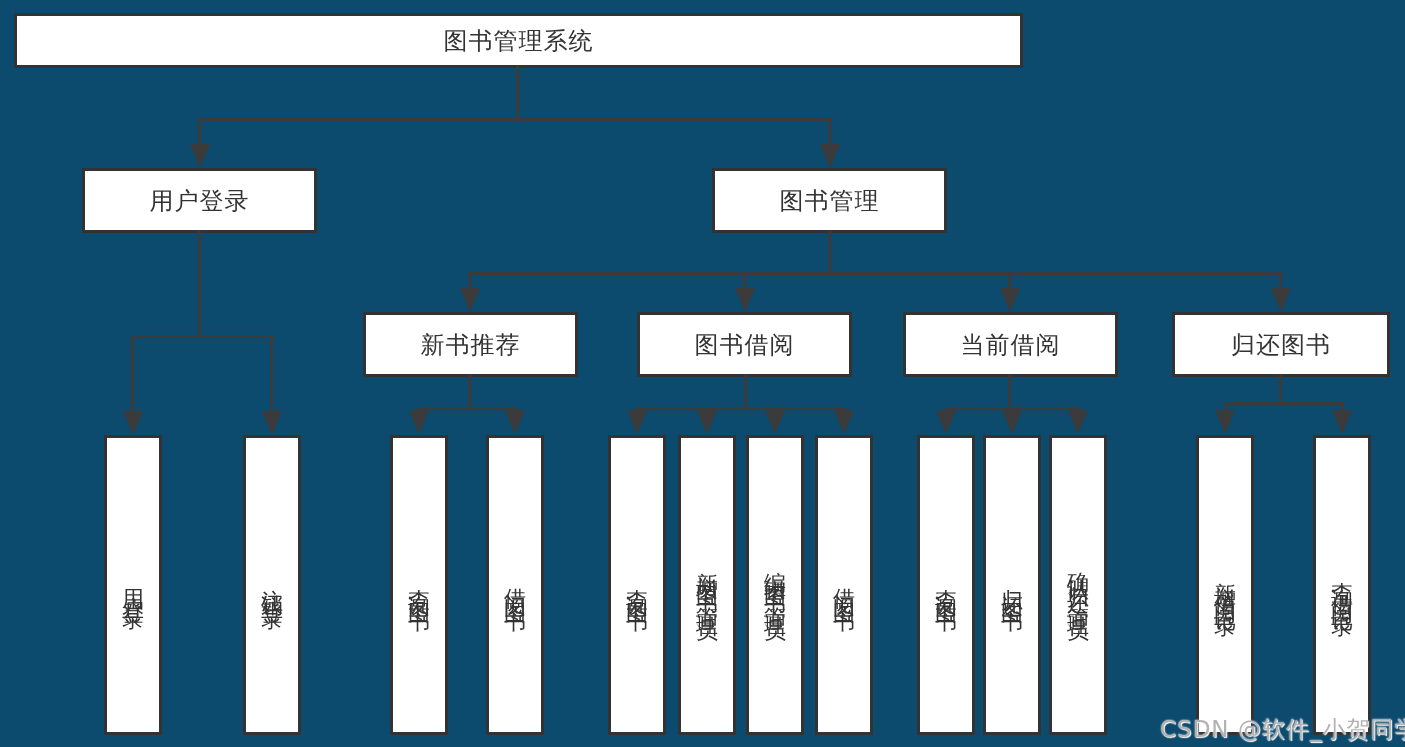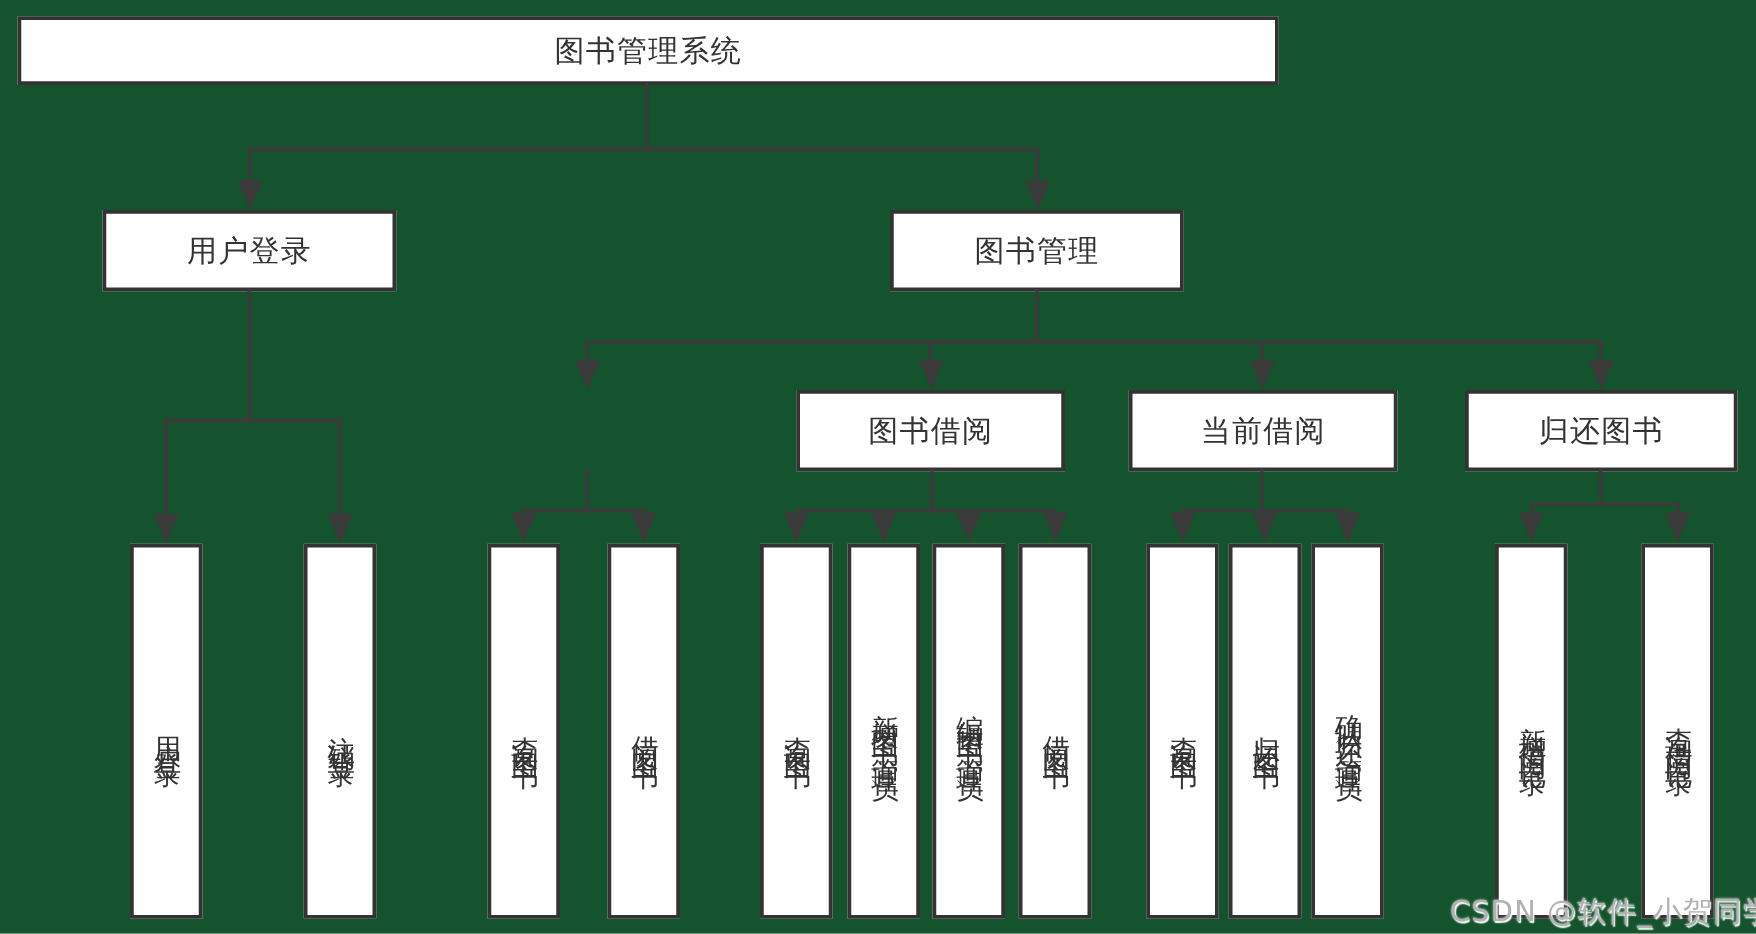--- a/index.html
+++ b/index.html
@@ -1,17 +1,17 @@
 <!DOCTYPE html>
 <html><head>
 <meta charset="utf-8">
 <style>
   html,body{margin:0;padding:0;background:#ffffff;}
   #canvas{
-    position:relative;width:1405px;height:747px;background:#14532d;
+    position:relative;width:1405px;height:747px;background:#0c4a6e;
     font-family:"DejaVu Sans","Liberation Sans",sans-serif;overflow:hidden;
   }
   .bx{
     position:absolute;background:#ffffff;border:3px solid #333333;box-sizing:border-box;
     display:flex;align-items:center;justify-content:center;
     font-size:24px;color:#333333;letter-spacing:1px;white-space:nowrap;
   }
   .lf{
     position:absolute;background:#ffffff;border:3px solid #333333;box-sizing:border-box;
     display:flex;align-items:center;justify-content:center;font-size:22px;color:#333333;
@@ -65,20 +65,23 @@
   <div class="ln" style="left:468px;top:272px;width:815px;height:3px;"></div>
   <div class="ln" style="left:468px;top:272px;width:3px;height:18px;"></div>
   <div class="ln" style="left:743px;top:272px;width:3px;height:18px;"></div>
   <div class="ln" style="left:1008px;top:272px;width:3px;height:18px;"></div>
   <div class="ln" style="left:1279px;top:272px;width:3px;height:18px;"></div>
   <div class="arw" style="left:460px;top:288px;"></div>
   <div class="arw" style="left:735px;top:288px;"></div>
   <div class="arw" style="left:1000px;top:288px;"></div>
   <div class="arw" style="left:1271px;top:288px;"></div>
 
+  <div class="bx" style="left:363px;top:312px;width:215px;height:65px;">
+    <span>新书推荐</span>
+  </div>
   <div class="bx" style="left:637px;top:312px;width:215px;height:65px;">
     <span>图书借阅</span>
   </div>
   <div class="bx" style="left:903px;top:312px;width:215px;height:65px;justify-content:center;">
     <span>当前借阅</span>
   </div>
   <div class="bx" style="left:1172px;top:312px;width:218px;height:65px;">
     <span>归还图书</span>
   </div>
 

